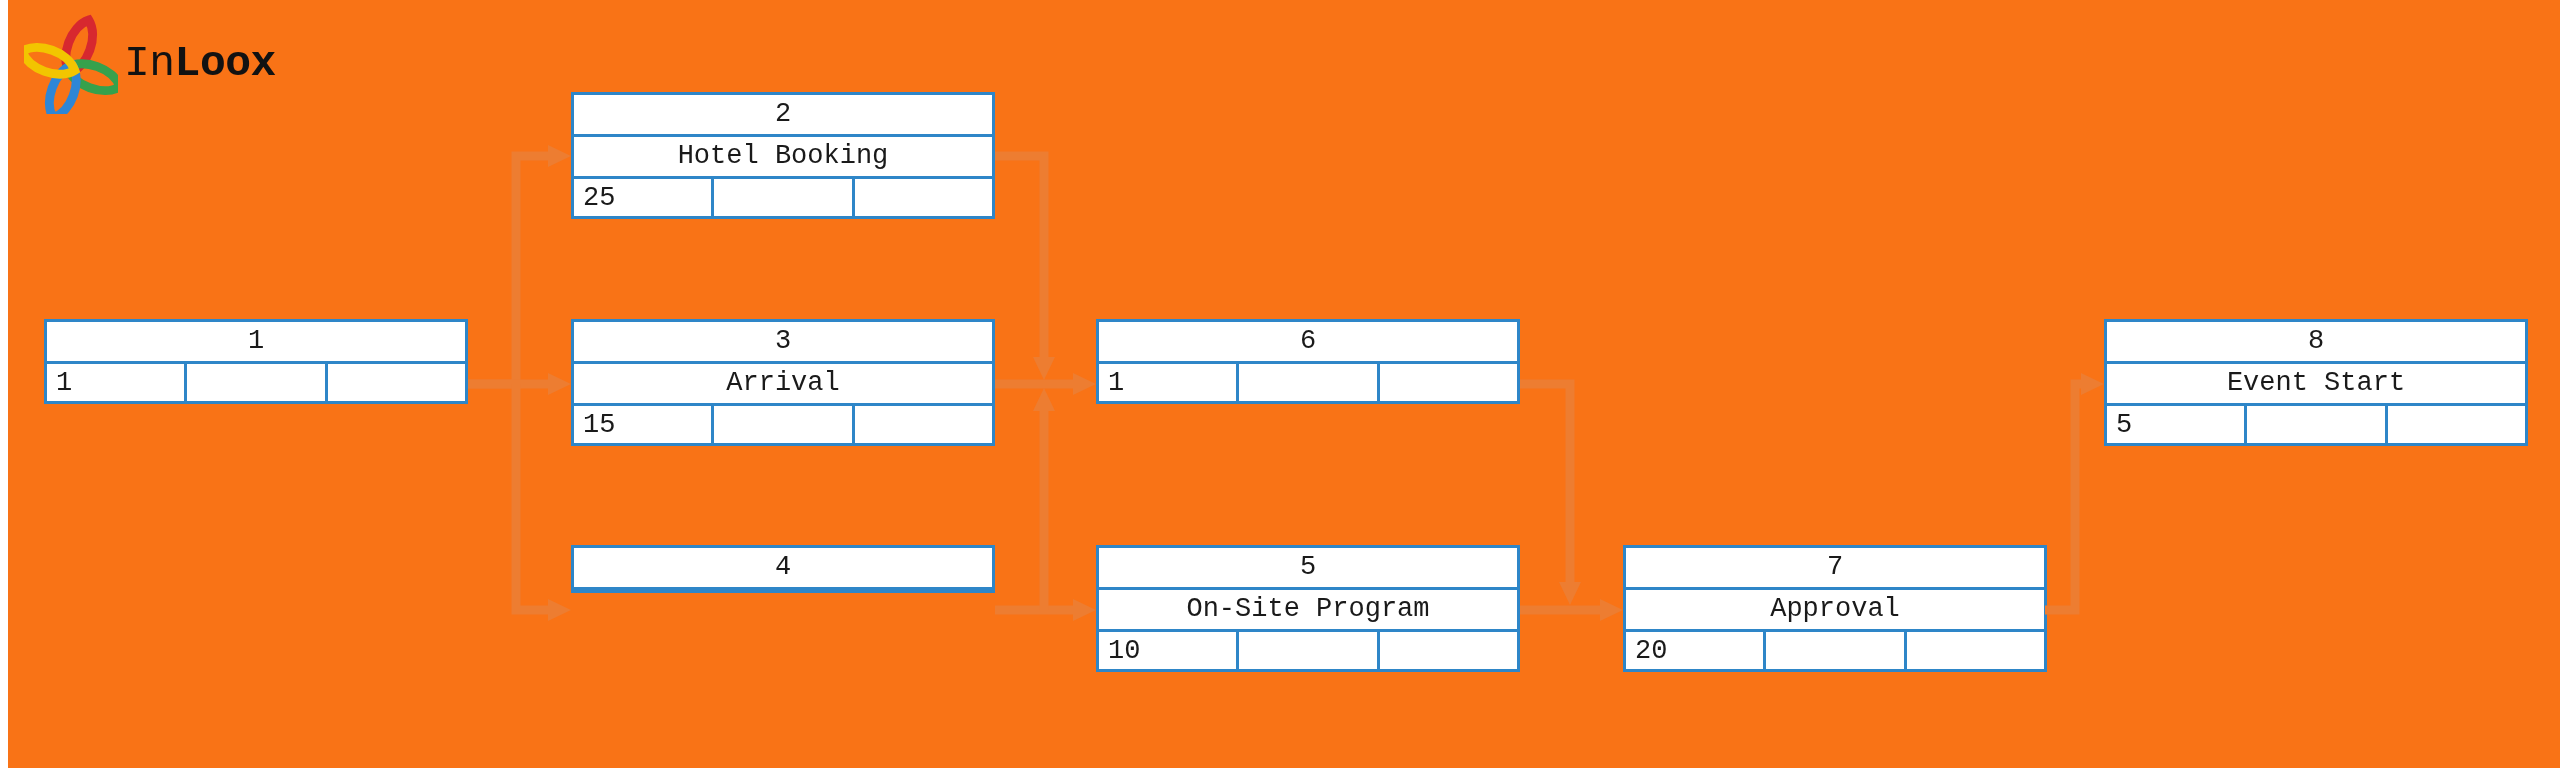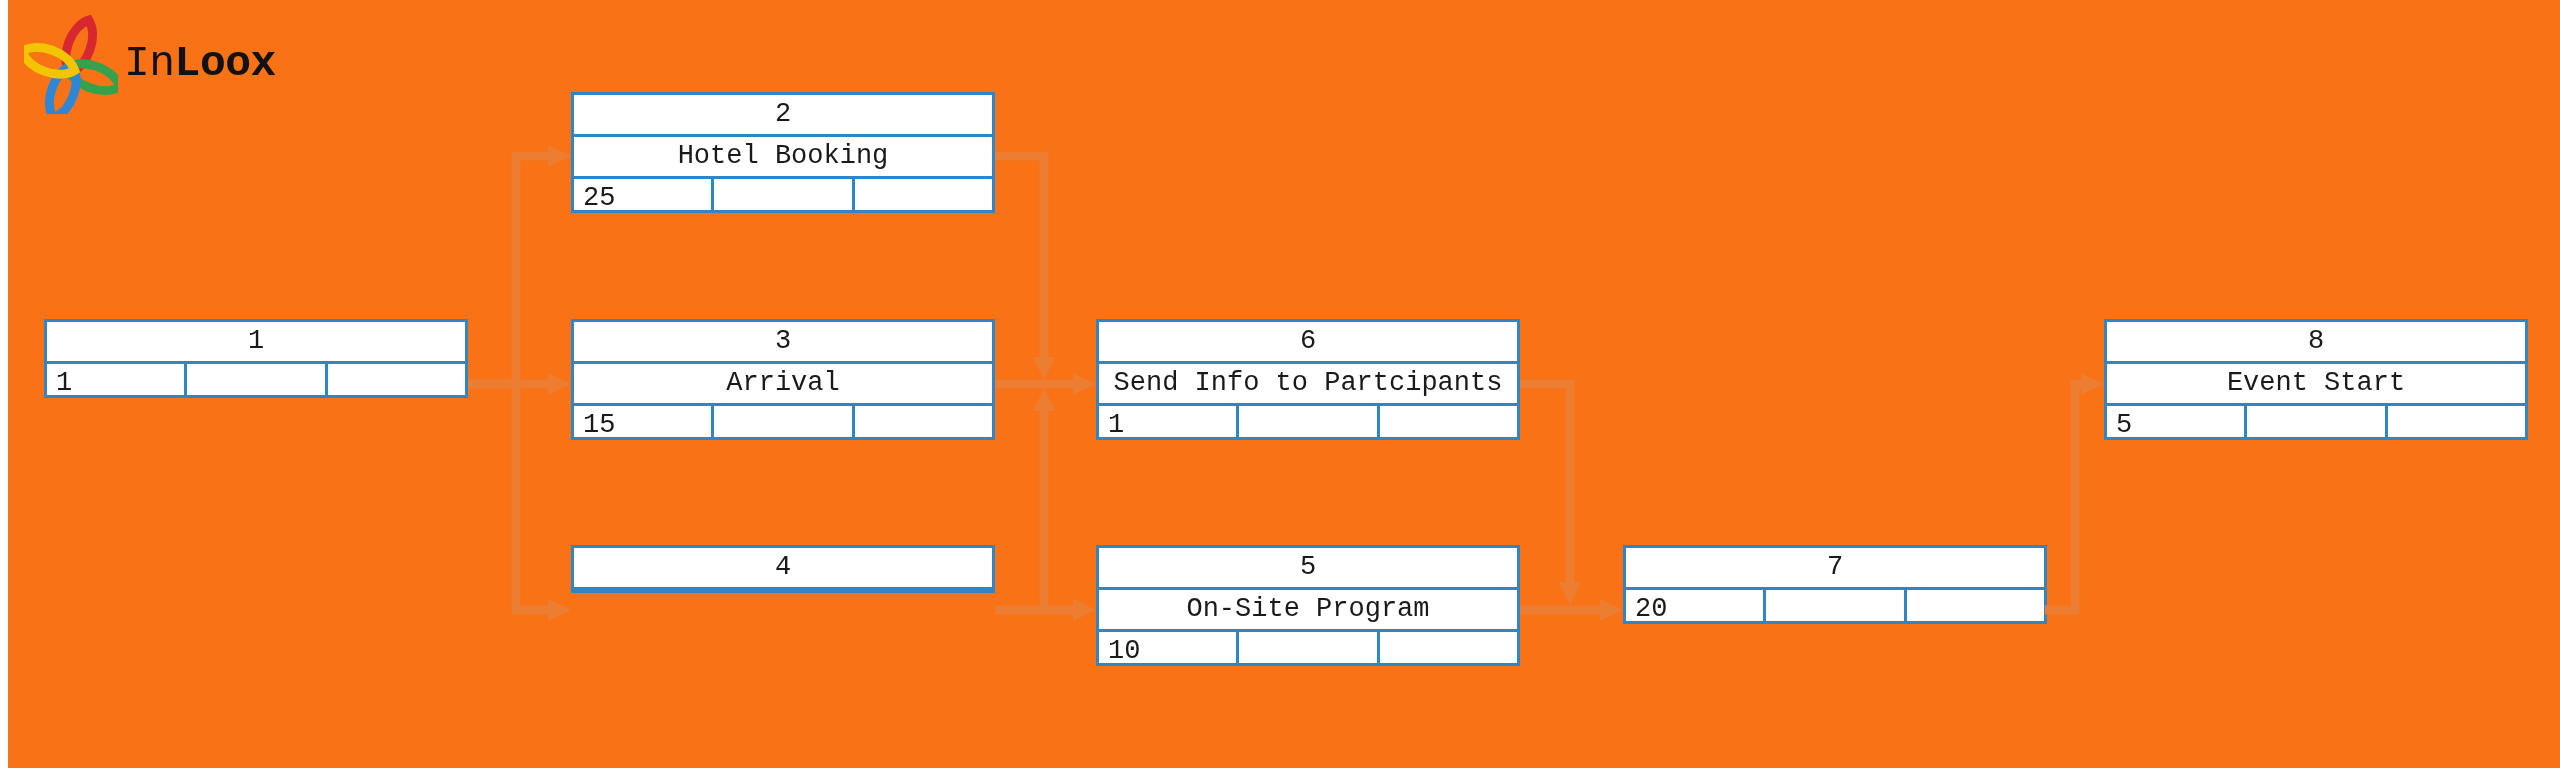--- a/index.html
+++ b/index.html
@@ -48,21 +48,21 @@
   }
   .node .row {
     height: 39px;
     text-align: center;
     border-bottom: 3px solid var(--node-border, #2e86c8);
     overflow: hidden;
     white-space: nowrap;
   }
   .node .cells {
     display: flex;
-    height: 31px;
+    height: 37px;
   }
   .node .cell {
     flex: 1 1 0;
     box-sizing: border-box;
     border-right: 3px solid var(--node-border, #2e86c8);
     padding-left: 9px;
     text-align: left;
     overflow: hidden;
     white-space: nowrap;
   }
@@ -140,30 +140,30 @@
     <div class="row">On-Site Program</div>
     <div class="cells">
       <div class="cell">10</div>
       <div class="cell"></div>
       <div class="cell"></div>
     </div>
   </div>
 
   <div class="node" style="left:1088px; top:319px;">
     <div class="row">6</div>
-    <div class="row">Send Info to Partcipants</div>
     <div class="cells">
       <div class="cell">1</div>
       <div class="cell"></div>
       <div class="cell"></div>
     </div>
   </div>
 
   <div class="node" style="left:1615px; top:545px;">
     <div class="row">7</div>
+    <div class="row">Approval</div>
     <div class="cells">
       <div class="cell">20</div>
       <div class="cell"></div>
       <div class="cell"></div>
     </div>
   </div>
 
   <div class="node" style="left:2096px; top:319px;">
     <div class="row">8</div>
     <div class="row">Event Start</div>

